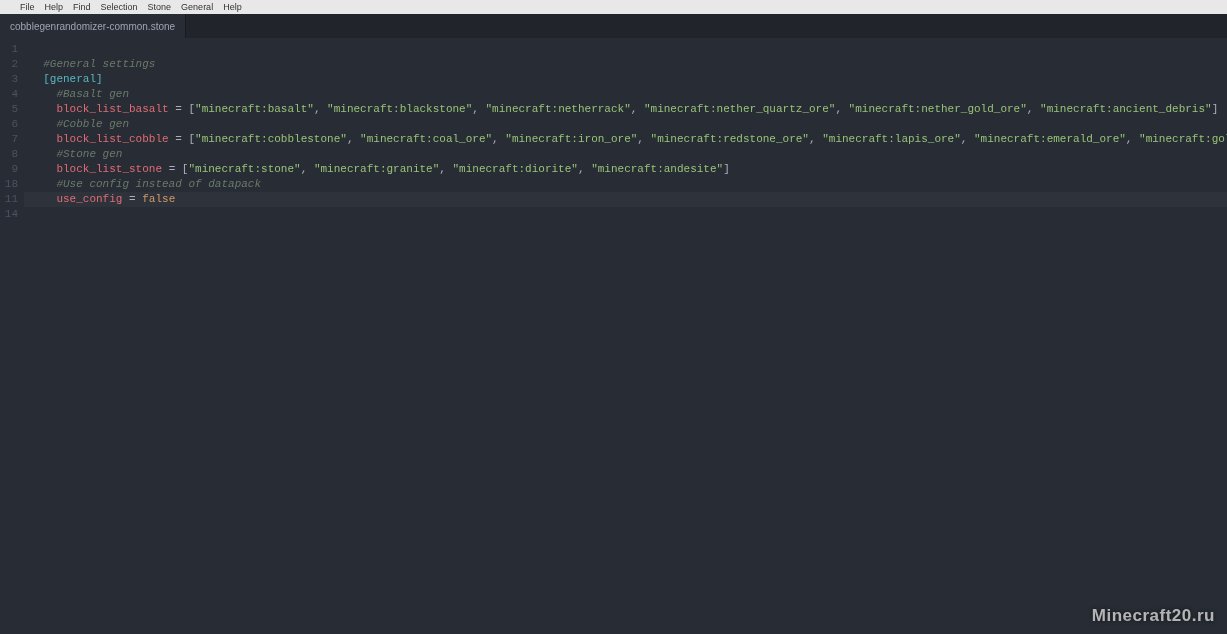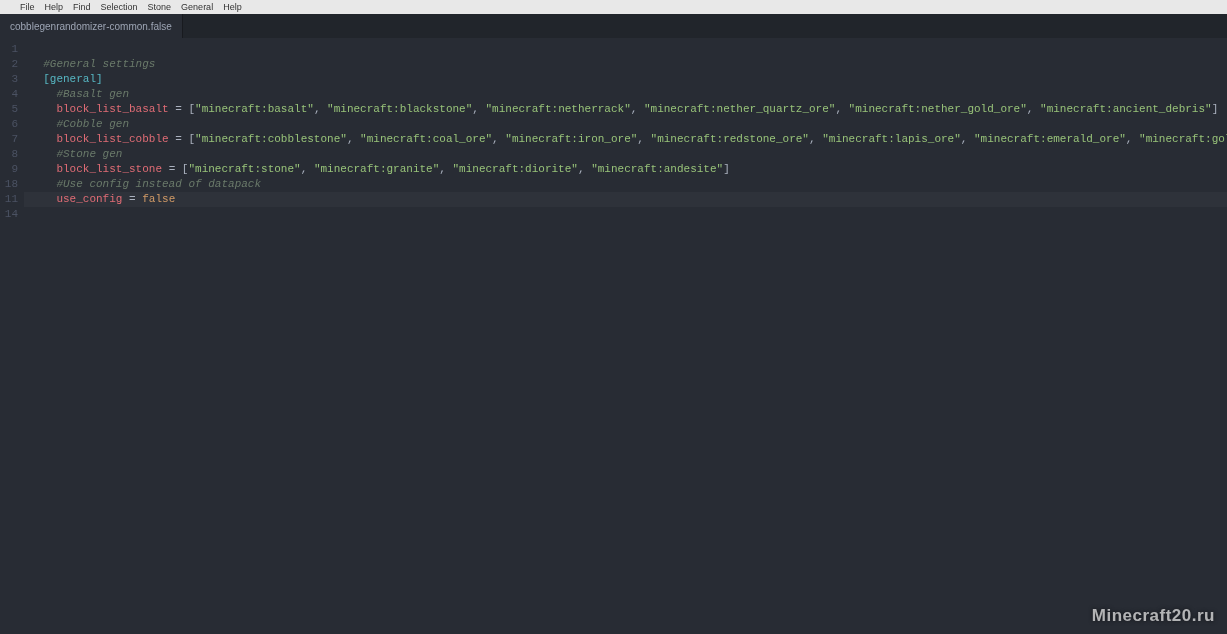--- a/index.html
+++ b/index.html
@@ -88,21 +88,21 @@
     <span>Help</span>
     <span>Find</span>
     <span>Selection</span>
     <span>Stone</span>
     <span>General</span>
     <span>Help</span>
   </div>
 
 <div class="tabbar">
   <div class="tab">
-    <span>cobblegenrandomizer-common.false</span>
+    <span>cobblegenrandomizer-common.stone</span>
   </div>
 </div>
 
 <div class="editor">
   <div class="gutter" id="gutter">
       <div>1</div>
       <div>2</div>
       <div>3</div>
       <div>4</div>
       <div>5</div>

